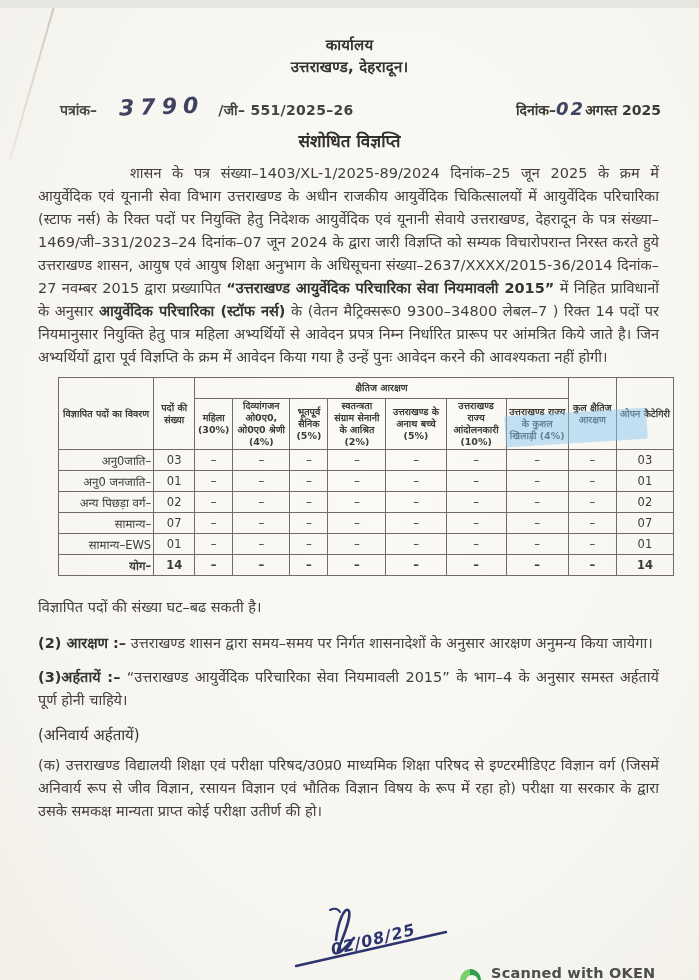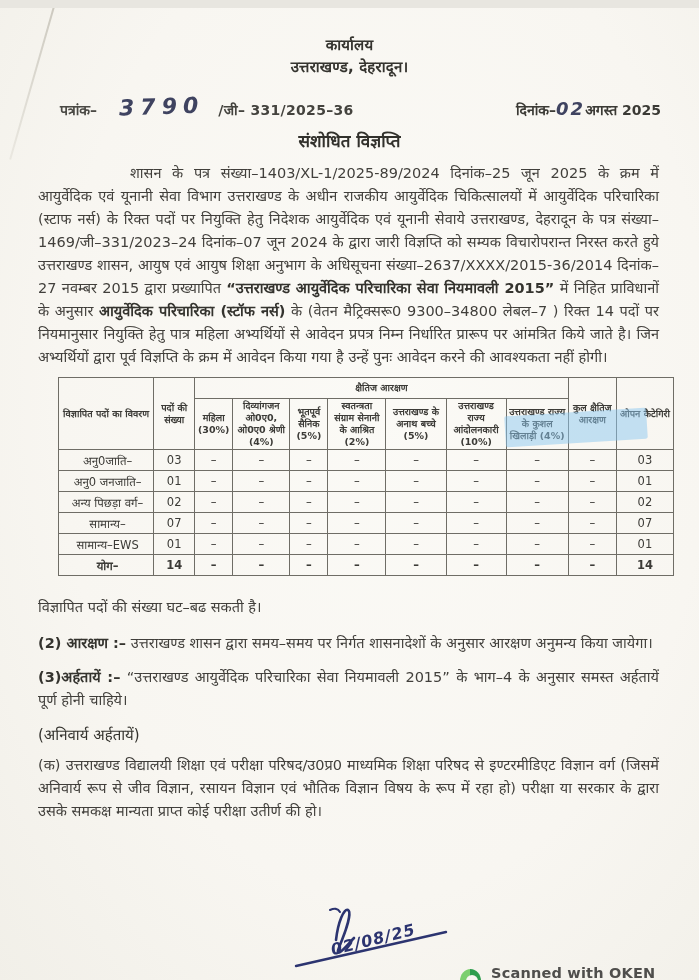--- a/index.html
+++ b/index.html
@@ -42,21 +42,21 @@
   .tbl-caption{margin:14px 38px 0 38px;font-size:15px;font-weight:700;color:#34332e;}
   table.vacancy{
     margin:8px 0 0 58px;border-collapse:collapse;table-layout:fixed;width:616px;
     color:#3c3b37;
   }
   table.vacancy th,table.vacancy td{border:1px solid #6f6d66;padding:1px 2px;}
   table.vacancy thead th{font-size:9.5px;font-weight:700;line-height:12px;text-align:center;vertical-align:middle;}
   th.group-h{font-size:11px;height:18px;}
   th.tall{font-size:10px;}
   table.vacancy tbody td{font-size:11.5px;height:18px;text-align:center;}
-  table.vacancy tbody td.lbl{text-align:center;padding-left:5px;font-size:11.5px;}
+  table.vacancy tbody td.lbl{text-align:right;padding-left:5px;font-size:11.5px;}
   table.vacancy tbody tr.total-row td{font-weight:700;}
   .note{margin:0 40px 0 38px;font-size:14.5px;line-height:23px;text-align:justify;color:#413f3b;}
   .note .b{font-weight:700;color:#34332e;}
   .n1{margin-top:20px;}
   .n2{margin-top:13px;}
   .n3{margin-top:11px;}
   .mand-head{margin:12px 38px 0 38px;font-size:15px;font-weight:400;color:#34332e;}
   .para-k{margin-top:10px;}
   .signature{position:absolute;left:278px;top:896px;width:190px;height:72px;}
   .signature svg{position:absolute;left:0;top:0;}
@@ -79,21 +79,21 @@
   <div class="crease"></div>
 
   <div class="office-head">
     <div>कार्यालय</div>
     <div>उत्तराखण्ड, देहरादून।</div>
   </div>
 
   <div class="ref-line">
     <span class="ref-label">पत्रांक–</span>
     <span class="hand ref-number">3790</span>
-    <span class="ref-suffix">/जी– 331/2025–36</span>
+    <span class="ref-suffix">/जी– 551/2025–26</span>
     <span class="ref-date">
       <span>दिनांक–</span><span class="hand">02</span><span>अगस्त 2025</span>
     </span>
   </div>
 
   <div class="doc-title">संशोधित विज्ञप्ति</div>
 
   <div class="intro" id="intro-para"><span class="seg">शासन के पत्र संख्या–1403/XL-1/2025-89/2024 दिनांक–25 जून 2025 के क्रम में आयुर्वेदिक एवं यूनानी सेवा विभाग उत्तराखण्ड के अधीन राजकीय आयुर्वेदिक चिकित्सालयों में आयुर्वेदिक परिचारिका (स्टाफ नर्स) के रिक्त पदों पर नियुक्ति हेतु निदेशक आयुर्वेदिक एवं यूनानी सेवाये उत्तराखण्ड, देहरादून के पत्र संख्या–1469/जी–331/2023–24 दिनांक–07 जून 2024 के द्वारा जारी विज्ञप्ति को सम्यक विचारोपरान्त निरस्त करते हुये उत्तराखण्ड शासन, आयुष एवं आयुष शिक्षा अनुभाग के अधिसूचना संख्या–2637/XXXX/2015-36/2014 दिनांक–27 नवम्बर 2015 द्वारा प्रख्यापित </span><span class="seg-b">“उत्तराखण्ड आयुर्वेदिक परिचारिका सेवा नियमावली 2015”</span><span class="seg"> में निहित प्राविधानों के अनुसार </span><span class="seg-b">आयुर्वेदिक परिचारिका (स्टॉफ नर्स)</span><span class="seg"> के (वेतन मैट्रिक्सरू0 9300–34800 लेबल–7 ) रिक्त 14 पदों पर नियमानुसार नियुक्ति हेतु पात्र महिला अभ्यर्थियों से आवेदन प्रपत्र निम्न निर्धारित प्रारूप पर आंमत्रित किये जाते है। जिन अभ्यर्थियों द्वारा पूर्व विज्ञप्ति के क्रम में आवेदन किया गया है उन्हें पुनः आवेदन करने की आवश्यकता नहीं होगी।</span></div>
 
   <div class="highlighter"></div>

